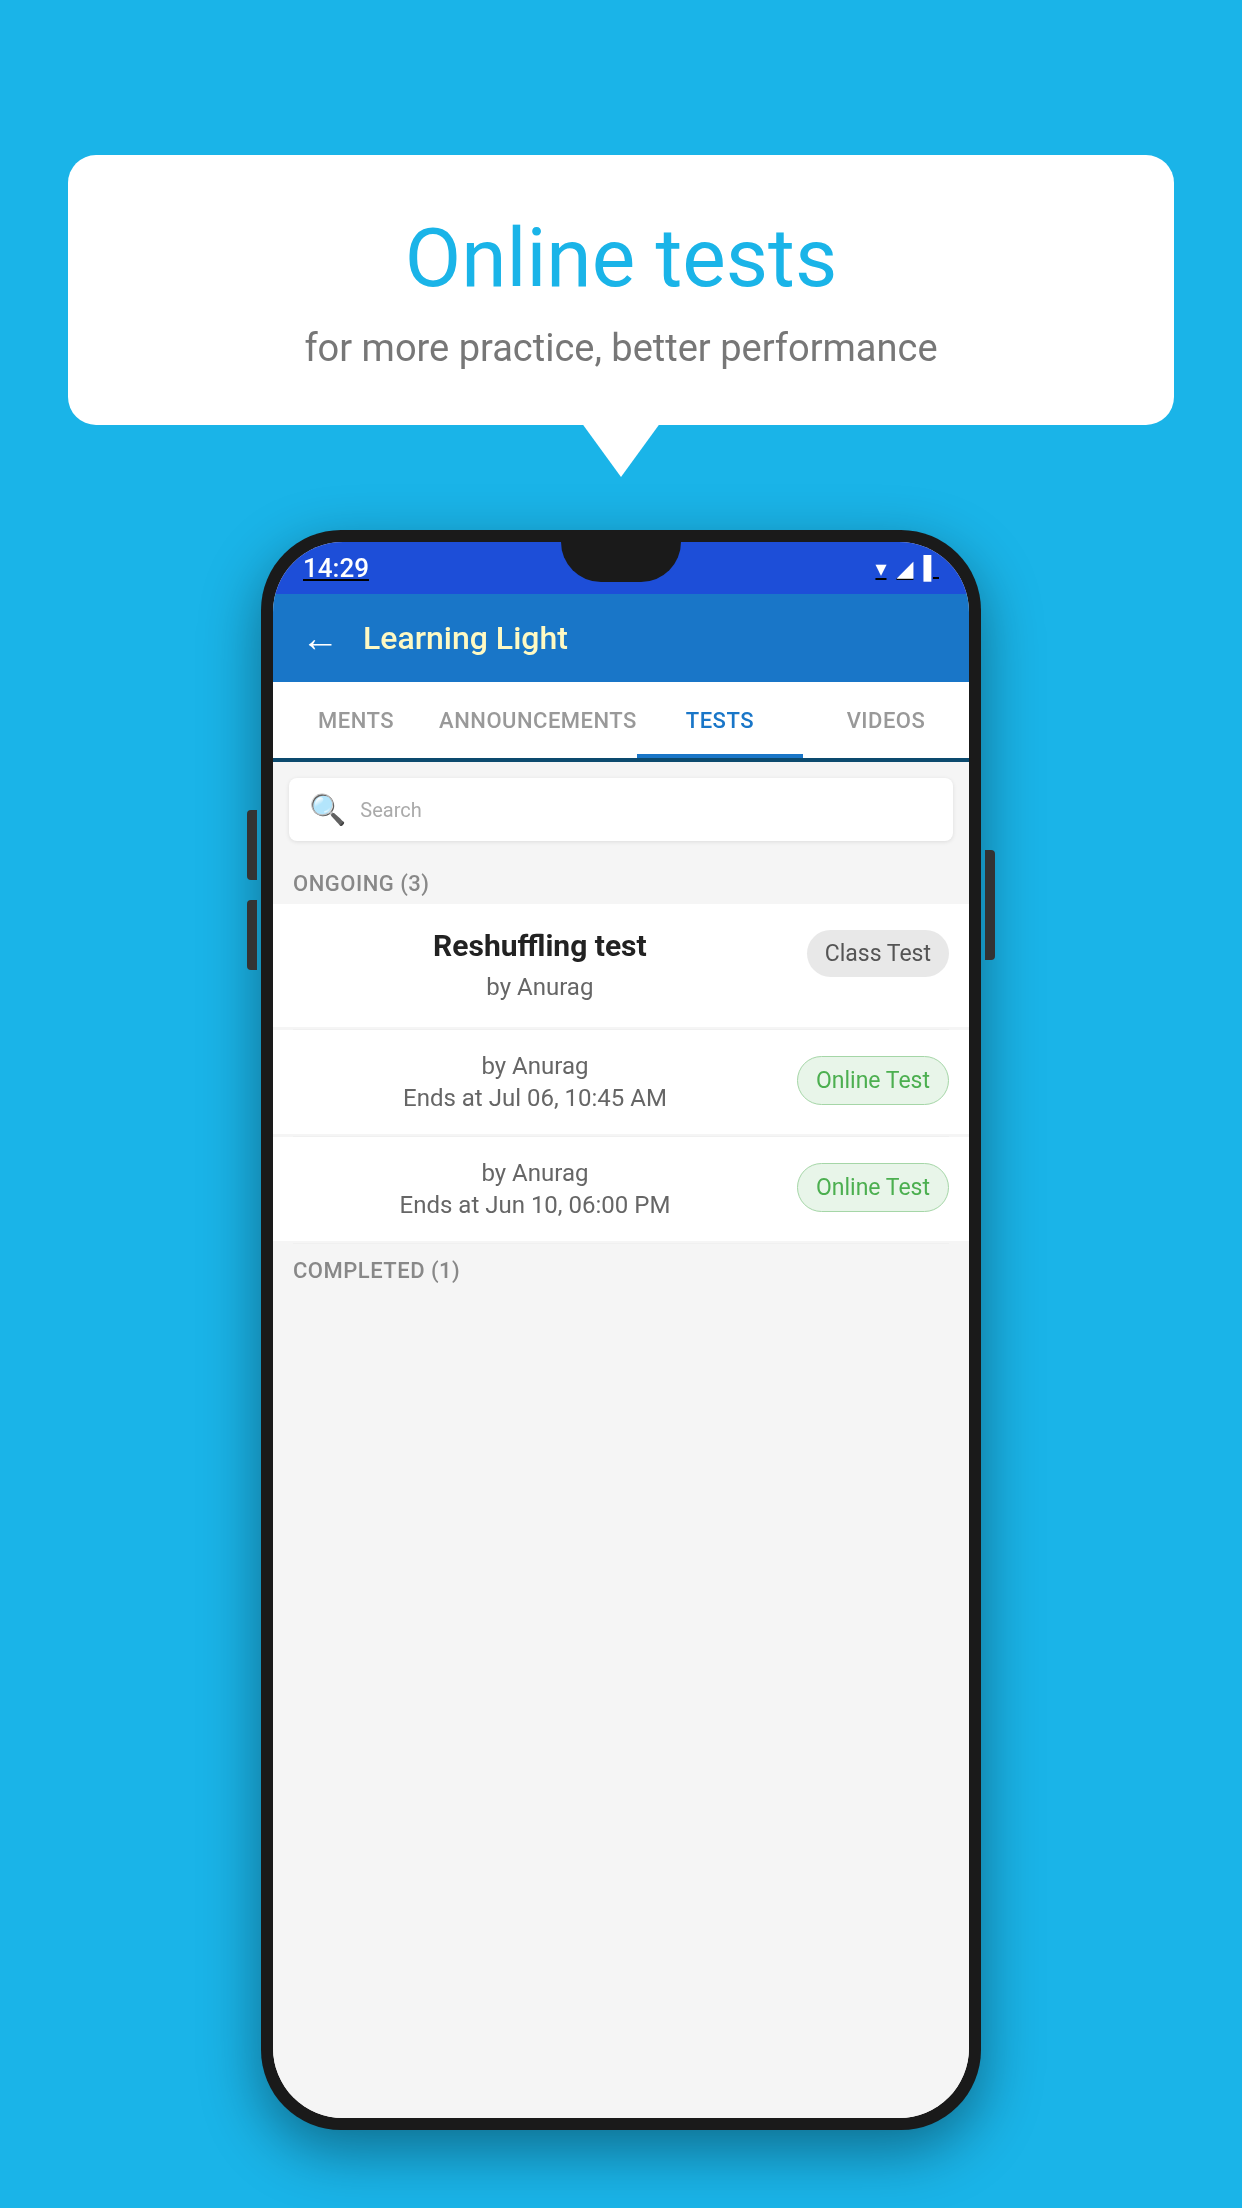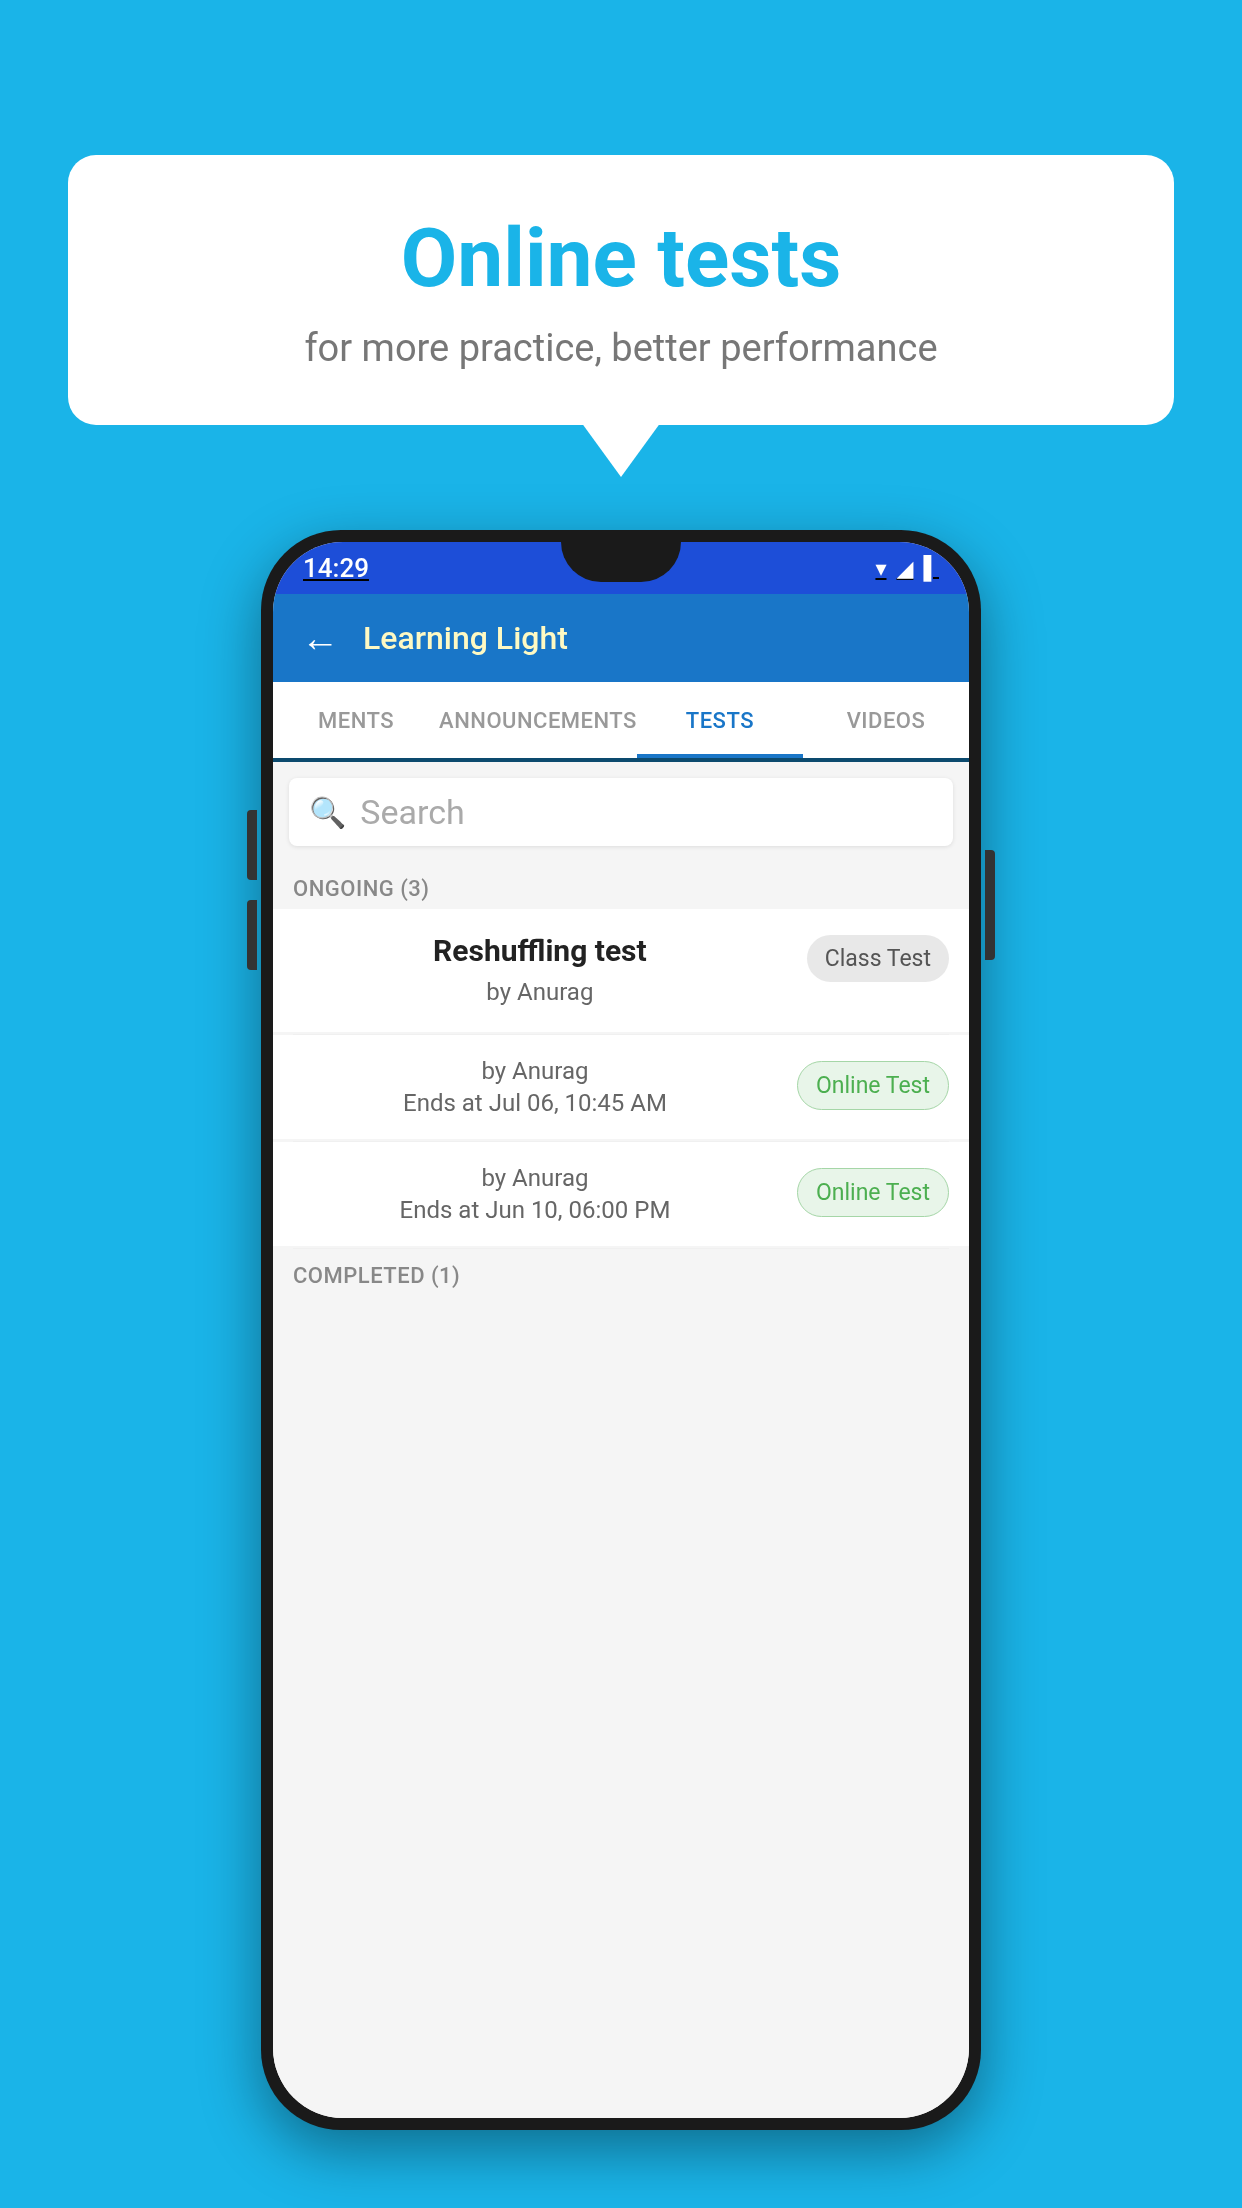--- a/index.html
+++ b/index.html
@@ -34,21 +34,21 @@
       width: 0;
       height: 0;
       border-left: 40px solid transparent;
       border-right: 40px solid transparent;
       border-top: 55px solid white;
     }
 
     .bubble-title {
       font-size: 82px;
       color: #1ab4e8;
-      font-weight: 700;
+      font-weight: 400;
       margin-bottom: 20px;
     }
 
     .bubble-subtitle {
       font-size: 38px;
       color: #777;
       font-weight: 400;
     }
 
     
@@ -189,21 +189,21 @@
       gap: 14px;
       box-shadow: 0 1px 4px rgba(0,0,0,0.1);
     }
 
     .search-icon-wrap {
       color: #999;
       font-size: 30px;
     }
 
     .search-placeholder {
-      font-size: 34px;
+      font-size: 20px;
       color: #aaa;
     }
 
     
     .section-label {
       padding: 14px 20px 8px 20px;
       font-size: 22px;
       color: #888;
       font-weight: 500;
       letter-spacing: 0.5px;

